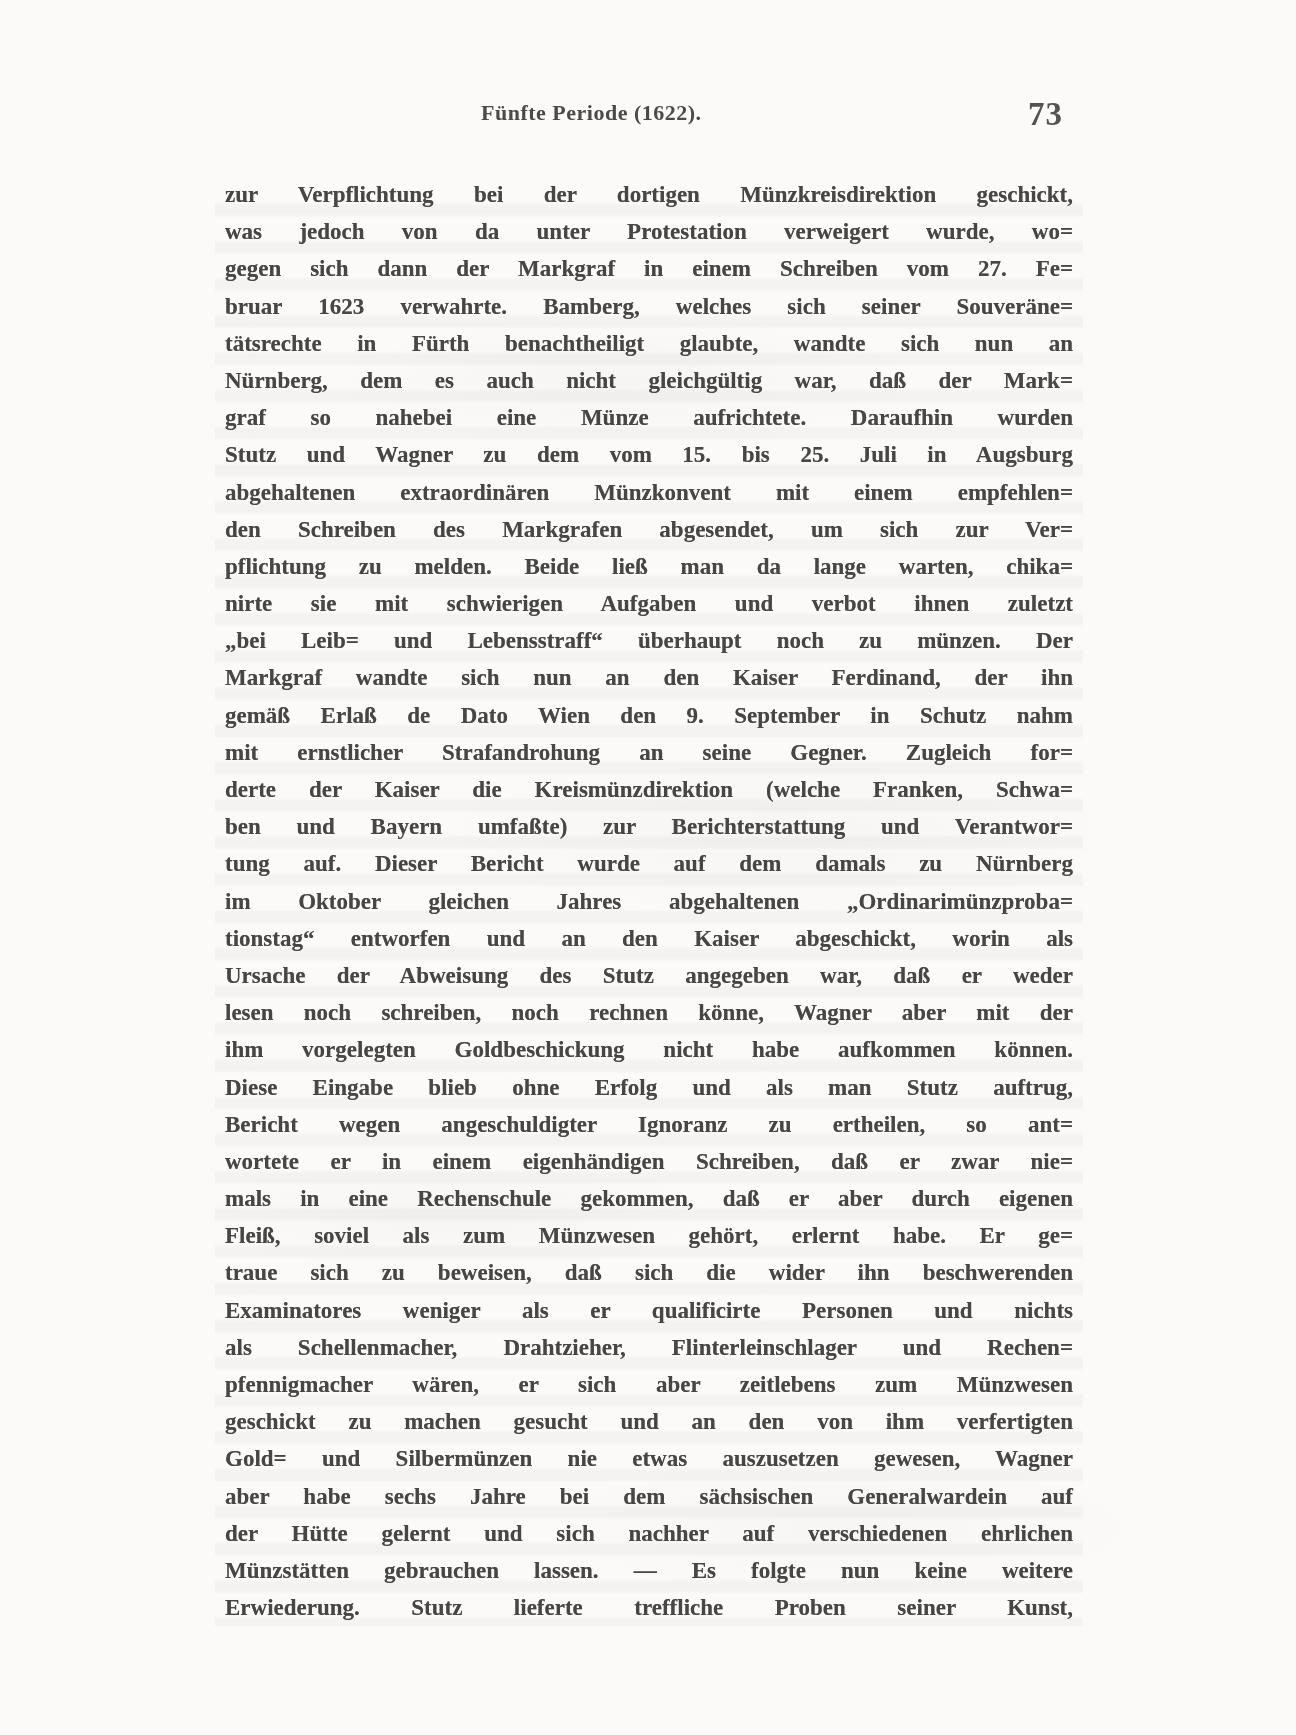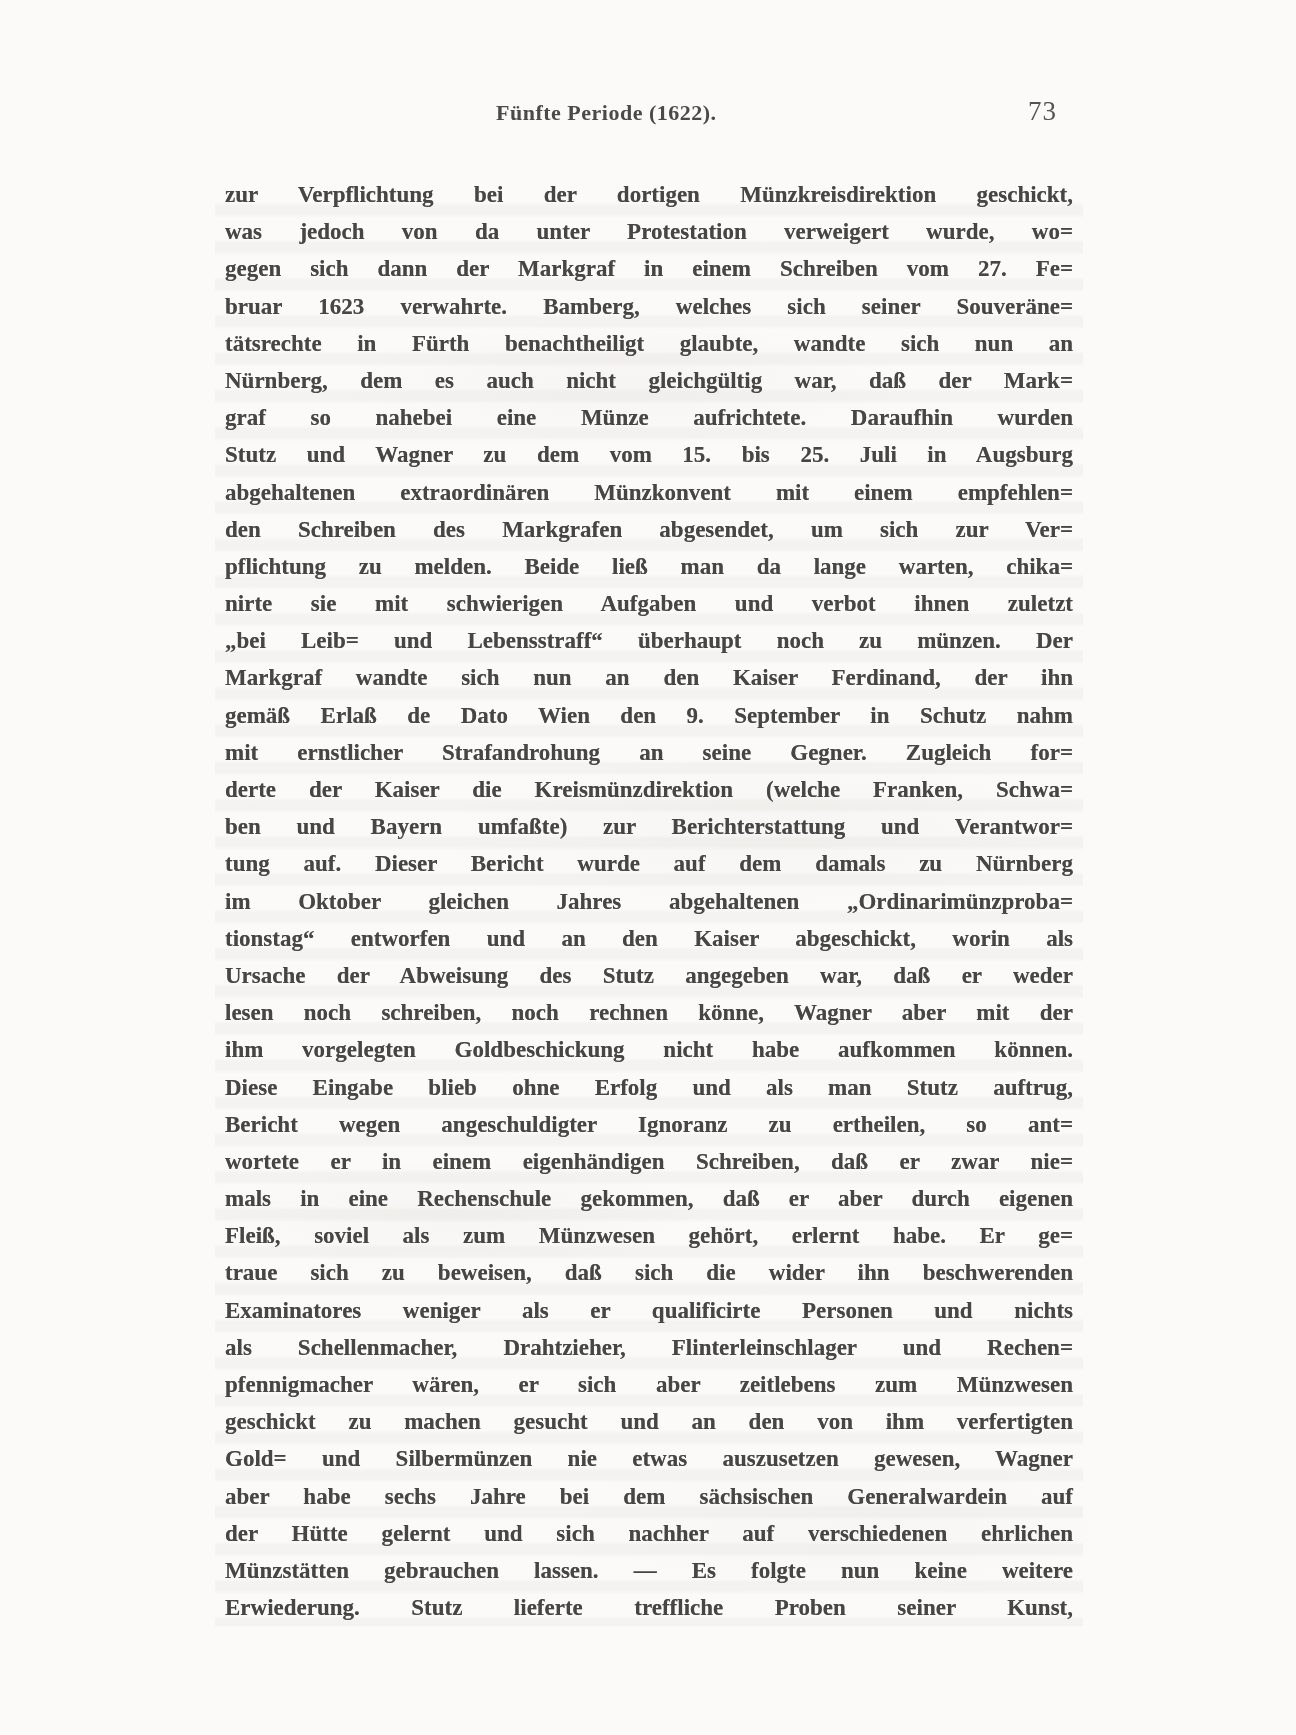--- a/index.html
+++ b/index.html
@@ -34,33 +34,33 @@
       rgba(110,105,98,0.05) 24px,
       rgba(110,105,98,0.05) 32px,
       transparent 36px,
       transparent 37.2px
     );
     pointer-events: none;
   }
   .running-head-title {
     position: absolute;
     top: 100px;
-    left: 496px;
+    left: 481px;
     font-size: 22px;
     font-weight: bold;
     letter-spacing: 0.5px;
     color: #4b4a48;
     white-space: nowrap;
   }
   .running-head-num {
     position: absolute;
     top: 96px;
     left: 1028px;
-    font-size: 27px;
-    font-weight: normal;
+    font-size: 33px;
+    font-weight: bold;
     color: #55534f;
     letter-spacing: 1px;
   }
   .text-block {
     position: absolute;
     left: 225px;
     top: 176px;
     width: 848px;
   }
   .line {

